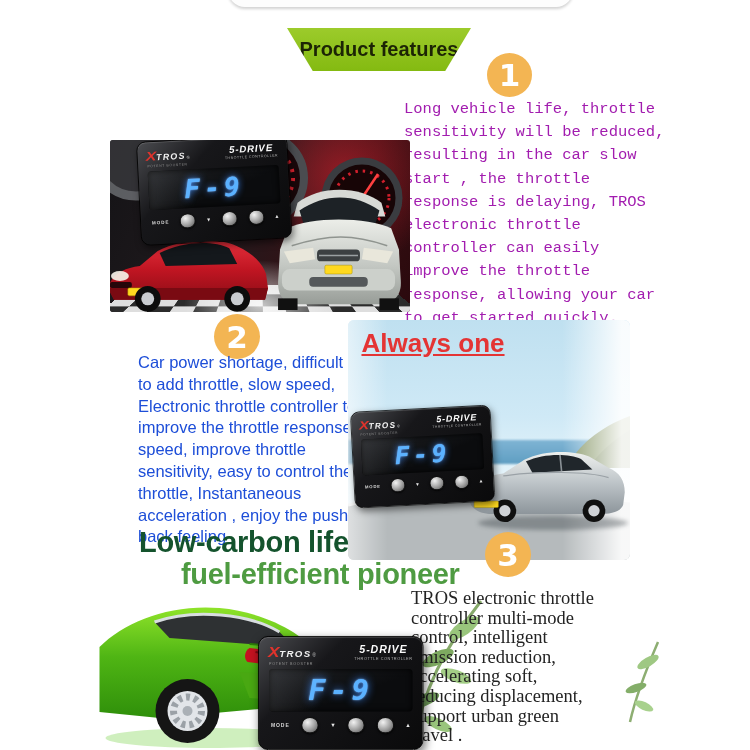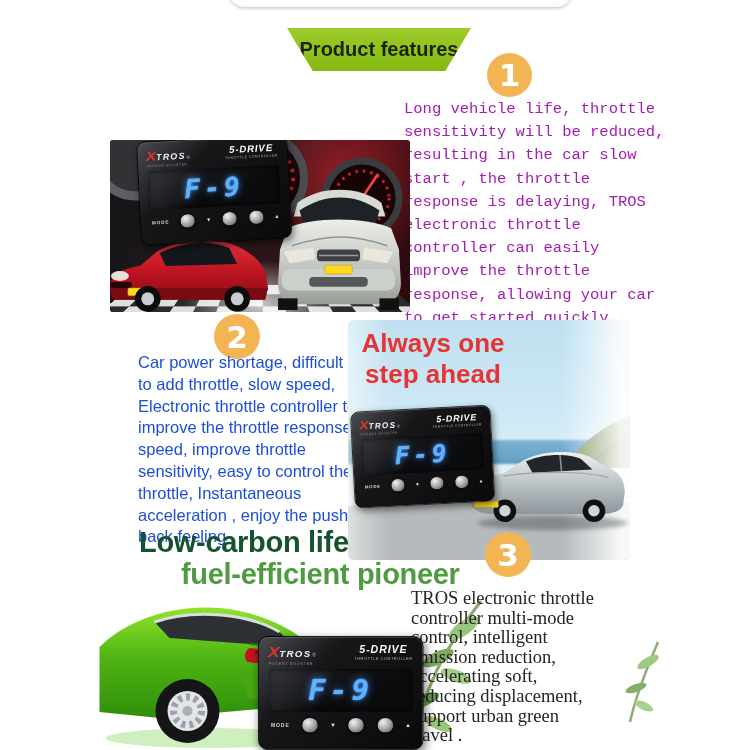--- a/index.html
+++ b/index.html
@@ -93,21 +93,21 @@
   .sky:after{content:"";position:absolute;inset:0;
        background:linear-gradient(90deg,rgba(255,255,255,.55),transparent 14%,transparent 76%,rgba(255,255,255,.9) 97%);}
   .sea{position:absolute;left:0;top:120px;width:100%;height:24px;
        background:linear-gradient(180deg,#7fb4d4,#5f9ec2);filter:blur(1px);}
   .cliff{position:absolute;right:0;top:96px;width:72px;height:52px;}
   .road{position:absolute;left:0;bottom:0;width:282px;height:75px;}
   .sedan{position:absolute;left:118px;top:112px;width:162px;height:96px;z-index:2;}
   .sedan-shadow{position:absolute;left:130px;top:196px;width:150px;height:14px;border-radius:50%;
        background:rgba(40,50,55,.35);filter:blur(2px);z-index:1;}
   .headline2{position:absolute;left:349px;top:328px;width:168px;text-align:center;z-index:6;
-       color:#e43434;font-weight:bold;font-size:26px;line-height:31px;}
+       color:#e43434;font-weight:bold;font-size:26px;line-height:31px;text-decoration:underline;}
 
   
   .headline3a{position:absolute;left:139px;top:526px;color:#14532d;font-weight:bold;
        font-size:29px;letter-spacing:-0.3px;z-index:6;}
   .headline3b{position:absolute;left:181px;top:558px;color:#4e9b41;font-weight:bold;
        font-size:29px;letter-spacing:-0.3px;z-index:6;}
   .greencar{position:absolute;left:98px;top:592px;width:238px;height:158px;z-index:1;}
   .leaves{position:absolute;left:386px;top:596px;width:115px;height:158px;z-index:1;opacity:.9;}
   .sprig{position:absolute;left:618px;top:640px;width:48px;height:84px;z-index:1;opacity:.85;}
   .para3{position:absolute;left:411px;top:589px;width:262px;font-size:18.5px;line-height:19.6px;
@@ -296,21 +296,20 @@
         <span class="tri">▼</span>
         <span class="dbtn"></span>
         <span class="dbtn"></span>
         <span class="tri">▲</span>
       </div>
     </div>
   </div>
 
   <div class="headline2">
     <span style="display:block">Always one</span>
-    <span style="display:block">step ahead</span>
   </div>
 
   <div class="num-circle c3">
     <span>3</span>
   </div>
 
   <div class="headline3a">Low-carbon life</div>
   <div class="headline3b">fuel-efficient pioneer</div>
 
   <svg class="greencar" viewBox="0 0 235 158">

